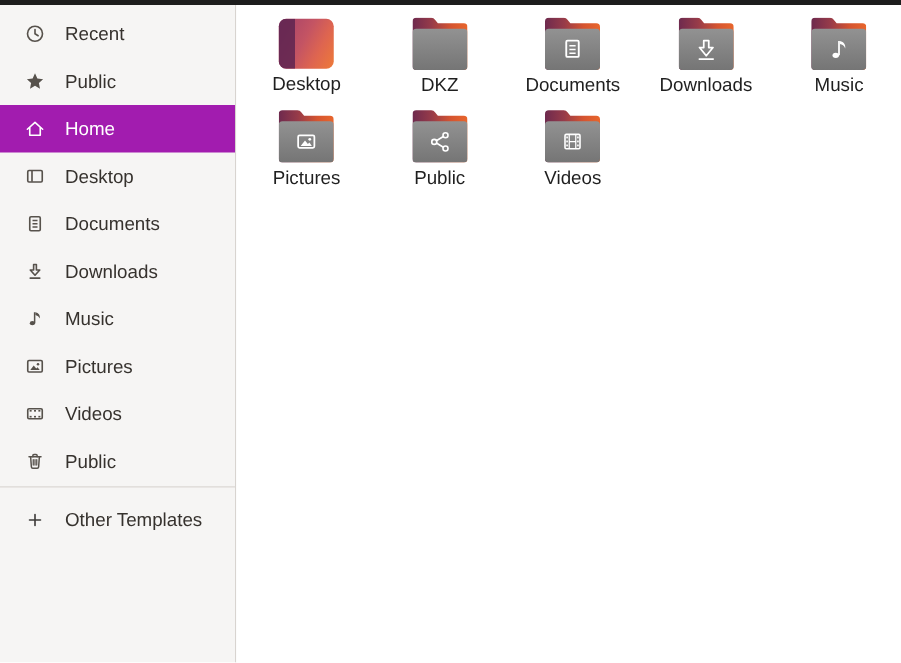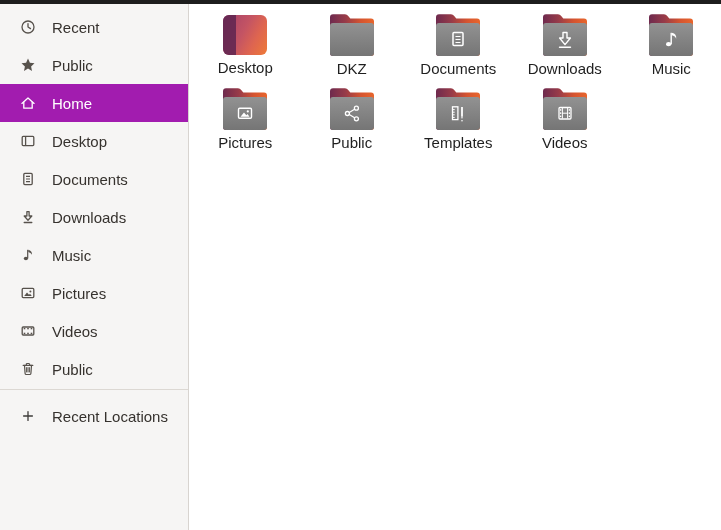--- a/index.html
+++ b/index.html
@@ -146,21 +146,21 @@
           </svg>
           <span class="side-label">Public</span>
         </li>
       </ul>
     <div class="side-sep"></div>
     <ul class="side-list footer" id="side-footer">
         <li class="side-row">
           <svg class="sicon" viewBox="0 0 16 16" fill="none" stroke="#3d3b39" stroke-width="1.3" stroke-linecap="round">
             <path d="M8,3.6 V12.4 M3.6,8 H12.4"></path>
           </svg>
-          <span class="side-label">Recent Locations</span>
+          <span class="side-label">Other Templates</span>
         </li>
       </ul>
   </nav>
 
   <main class="content">
     <div class="grid" id="file-grid">
         <div class="cell">
           <div class="desktop-icon">
             <div class="strip"></div>
           </div>
@@ -224,34 +224,20 @@
             <path fill="url(#gBack)" d="M0,39 V3.2 Q0,0.2 3,0.2 H15 Q17,0.2 18,1.7 L20.3,4.5 H41 Q44,4.5 44,7.5 V39 Q44,42 41,42 H3 Q0,42 0,39 Z"></path>
             <rect x="0" y="9" width="44" height="33" rx="3" fill="url(#gFront)"></rect>
             <g stroke="#fff" stroke-width="1.3" fill="none">
               <path d="M18.8,24.8 L25,21 M18.8,26.2 L25,30"></path>
               <circle cx="26.4" cy="20.2" r="2"></circle>
               <circle cx="26.4" cy="30.8" r="2"></circle>
               <circle cx="17.4" cy="25.5" r="2"></circle>
             </g>
           </svg>
           <span class="flabel">Public</span>
-        </div>
-        <div class="cell">
-          <svg class="ficon" viewBox="0 0 44 42">
-            <path fill="url(#gBack)" d="M0,39 V3.2 Q0,0.2 3,0.2 H15 Q17,0.2 18,1.7 L20.3,4.5 H41 Q44,4.5 44,7.5 V39 Q44,42 41,42 H3 Q0,42 0,39 Z"></path>
-            <rect x="0" y="9" width="44" height="33" rx="3" fill="url(#gFront)"></rect>
-            <g stroke="#fff" fill="none">
-              <rect x="16.5" y="18.8" width="5.4" height="12.8" stroke-width="1.3"></rect>
-              <path d="M16.5,21.6 h2.2 M16.5,24.2 h2.2 M16.5,26.8 h2.2 M16.5,29.4 h2.2" stroke-width="1"></path>
-              <path d="M26,19 v9.4" stroke-width="1.8"></path>
-              <path d="M25.1,28.6 h1.8 L26,31.2 Z" fill="#fff" stroke="none"></path>
-              <circle cx="26" cy="32.8" r="0.8" fill="#fff" stroke="none"></circle>
-            </g>
-          </svg>
-          <span class="flabel">Templates</span>
         </div>
         <div class="cell">
           <svg class="ficon" viewBox="0 0 44 42">
             <path fill="url(#gBack)" d="M0,39 V3.2 Q0,0.2 3,0.2 H15 Q17,0.2 18,1.7 L20.3,4.5 H41 Q44,4.5 44,7.5 V39 Q44,42 41,42 H3 Q0,42 0,39 Z"></path>
             <rect x="0" y="9" width="44" height="33" rx="3" fill="url(#gFront)"></rect>
             <g>
               <rect x="16" y="19.5" width="12" height="11.5" rx="1" stroke="#fff" stroke-width="1.3" fill="none"></rect>
               <path d="M19.4,20 v10.5 M24.6,20 v10.5 M19.4,25.2 h5.2" stroke="#fff" stroke-width="1" fill="none"></path>
               <g fill="#fff">
                 <rect x="17" y="21.2" width="1.3" height="1.5"></rect>

